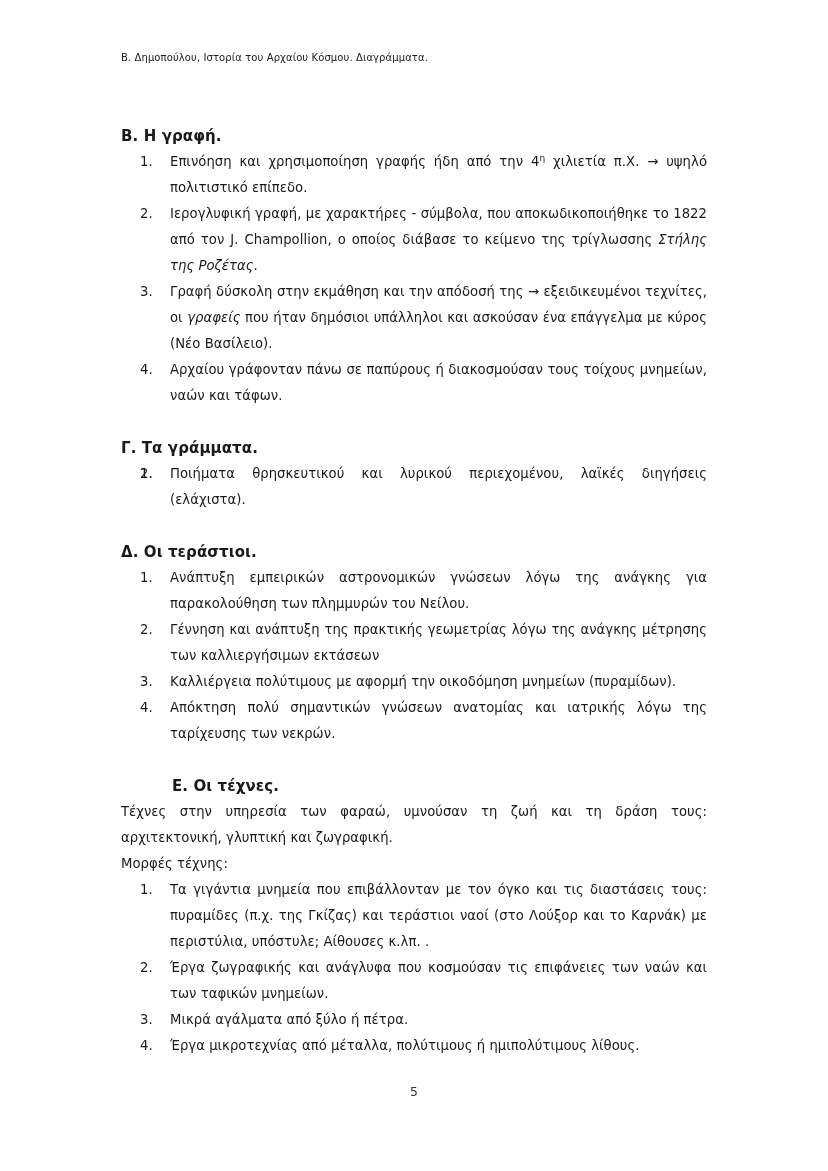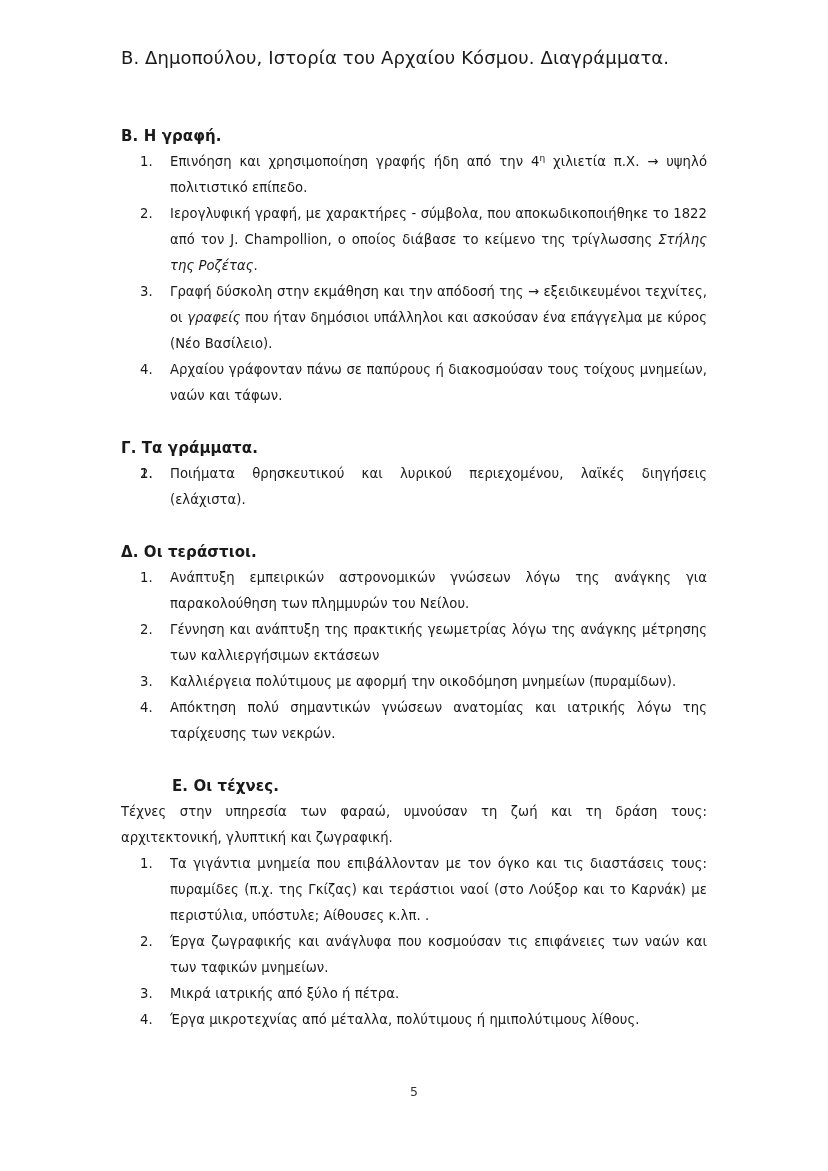--- a/index.html
+++ b/index.html
@@ -20,21 +20,21 @@
     box-sizing: border-box;
     overflow: hidden;
   }
   .content {
     position: absolute;
     left: 121px;
     top: 0;
     width: 586px;
   }
   .doc-header {
-    font-size: 18px;
+    font-size: 10px;
     line-height: 26px;
     padding-top: 45px;
     letter-spacing: .1px;
   }
   .section {
     margin-top: 0;
   }
   .section-heading {
     font-size: 15px;
     font-weight: bold;
@@ -157,29 +157,30 @@
           <span class="marker">4.</span><span>Απόκτηση πολύ σημαντικών γνώσεων ανατομίας και ιατρικής λόγω της ταρίχευσης των νεκρών.</span>
         </li>
       </ol>
     </div>
 
     <div class="spacer-md"></div>
 
     <div class="section">
       <div class="section-heading indented"> Ε. Οι τέχνες.</div>
       <div class="para">Τέχνες στην υπηρεσία των φαραώ, υμνούσαν τη ζωή και τη δράση τους: αρχιτεκτονική, γλυπτική και ζωγραφική.</div>
+      <div class="para">Μορφές τέχνης:</div>
       <ol class="numbered">
         <li>
           <span class="marker">1.</span><span>Τα γιγάντια μνημεία που επιβάλλονταν με τον όγκο και τις διαστάσεις τους: πυραμίδες (π.χ. της Γκίζας) και τεράστιοι ναοί (στο Λούξορ και το Καρνάκ) με περιστύλια, υπόστυλε; Αίθουσες κ.λπ. .</span>
         </li>
         <li>
           <span class="marker">2.</span><span>Έργα ζωγραφικής και ανάγλυφα που κοσμούσαν τις επιφάνειες των ναών και των ταφικών μνημείων.</span>
         </li>
         <li>
-          <span class="marker">3.</span><span>Μικρά ιατρικής από ξύλο ή πέτρα.</span>
+          <span class="marker">3.</span><span>Μικρά αγάλματα από ξύλο ή πέτρα.</span>
         </li>
         <li>
           <span class="marker">4.</span><span>Έργα μικροτεχνίας από μέταλλα, πολύτιμους ή ημιπολύτιμους λίθους.</span>
         </li>
       </ol>
     </div>
 
   </div>
 
   <div class="page-number">5</div>

